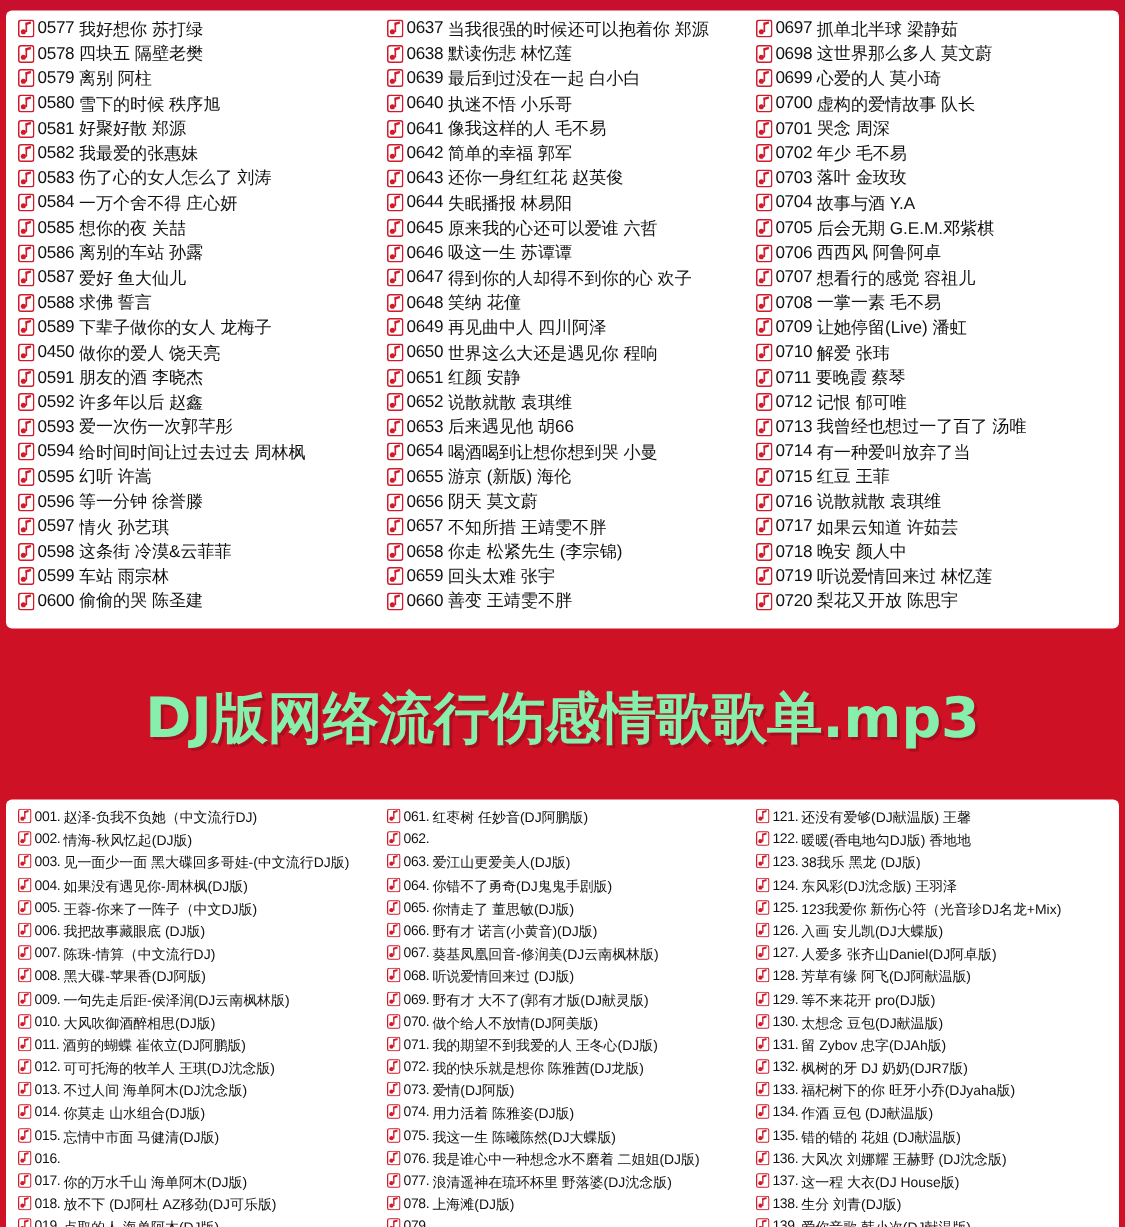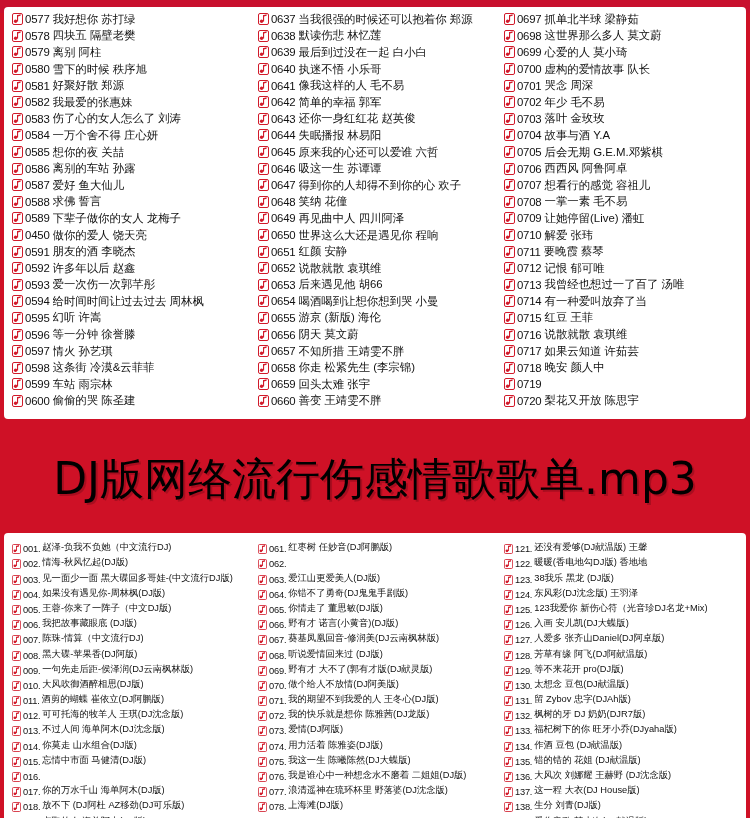--- a/index.html
+++ b/index.html
@@ -73,23 +73,23 @@
     left: 0; top: 412px;
     width: 750px;
     height: 108px;
     background: #cf1126;
     display: flex;
     align-items: center;
     justify-content: center;
   }
   .banner-title {
     font-family: "DejaVu Sans", sans-serif;
-    font-weight: normal;
-    font-size: 44px;
-    color: #000000;
+    font-weight: bold;
+    font-size: 37px;
+    color: #86efac;
     letter-spacing: 0px;
     text-shadow: 2px 2px 0 rgba(0,0,0,0.18);
   }
 
   
   .bottom-panel {
     position: absolute;
     left: 4px; top: 520px;
     width: 742px;
     height: 302px;
@@ -103,21 +103,21 @@
     width: 100%;
     height: 100%;
   }
   .bottom-col {
     width: 33.33%;
     padding-left: 6px;
     padding-right: 2px;
   }
   .b-line {
     display: flex;
-    align-items: flex-end;
+    align-items: flex-start;
     height: 15.2px;
     font-size: 9.3px;
     color: #111;
     white-space: nowrap;
     overflow: hidden;
   }
   .b-note {
     flex: 0 0 auto;
     width: 9px; height: 10px;
     margin-right: 2px;
@@ -981,20 +981,21 @@
           <div class="song-line">
             <span class="note-ic">
               <svg width="11" height="12" viewBox="0 0 11 12">
                 <rect x="0.5" y="0.5" width="10" height="11" rx="1.5" fill="#ffffff" stroke="#d11a2a" stroke-width="1"></rect>
                 <circle cx="3.6" cy="8.2" r="1.7" fill="#d11a2a"></circle>
                 <rect x="5.0" y="2.2" width="1.1" height="6.2" fill="#d11a2a"></rect>
                 <path d="M5.0 2.2 L8.6 1.2 L8.6 2.8 L5.0 3.8 Z" fill="#d11a2a"></path>
               </svg>
             </span>
             <span class="song-num">0719</span>
+            <span class="song-title">听说爱情回来过 林忆莲</span>
           </div>
           <div class="song-line">
             <span class="note-ic">
               <svg width="11" height="12" viewBox="0 0 11 12">
                 <rect x="0.5" y="0.5" width="10" height="11" rx="1.5" fill="#ffffff" stroke="#d11a2a" stroke-width="1"></rect>
                 <circle cx="3.6" cy="8.2" r="1.7" fill="#d11a2a"></circle>
                 <rect x="5.0" y="2.2" width="1.1" height="6.2" fill="#d11a2a"></rect>
                 <path d="M5.0 2.2 L8.6 1.2 L8.6 2.8 L5.0 3.8 Z" fill="#d11a2a"></path>
               </svg>
             </span>

